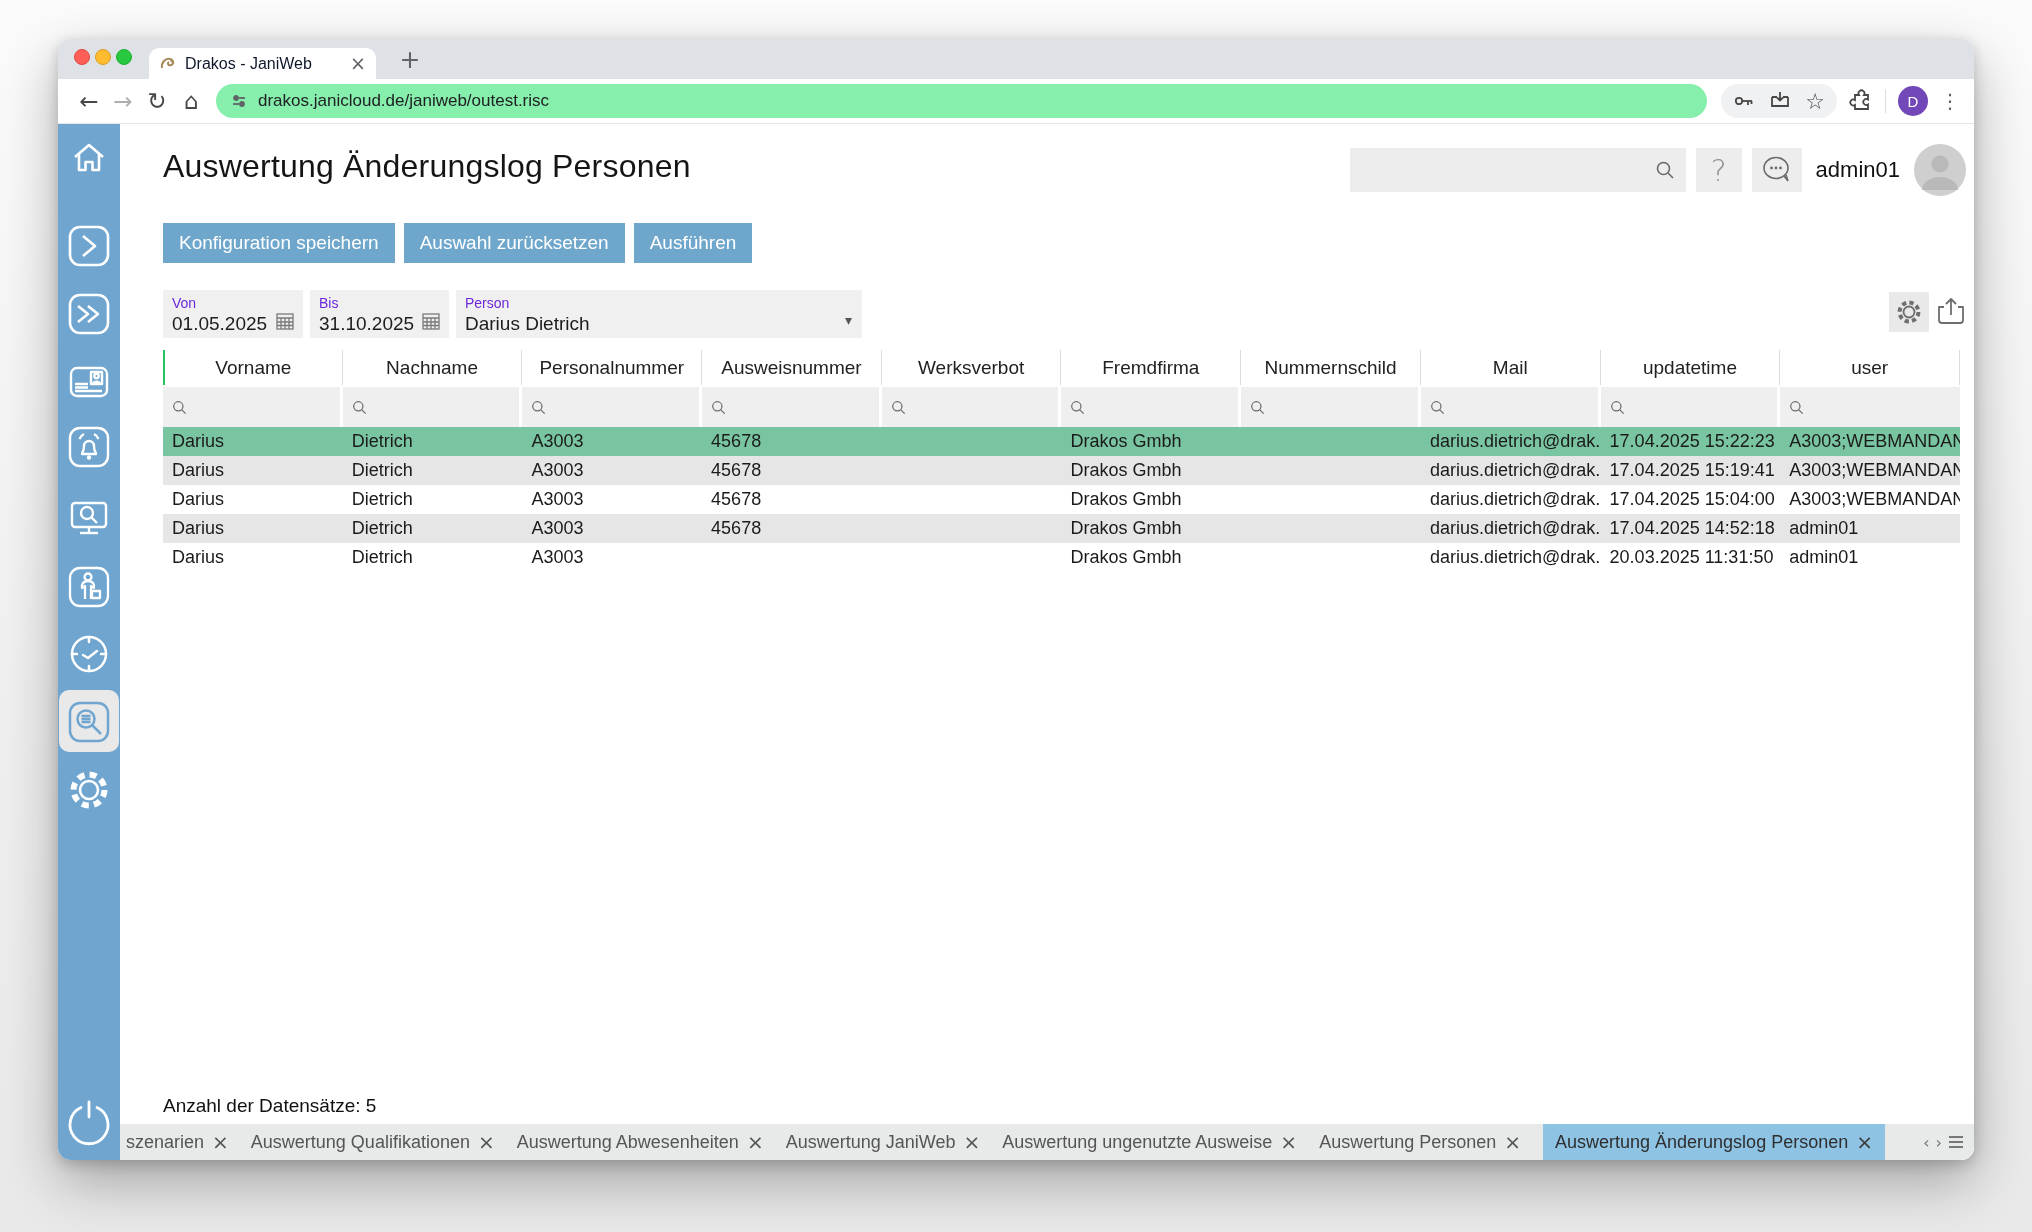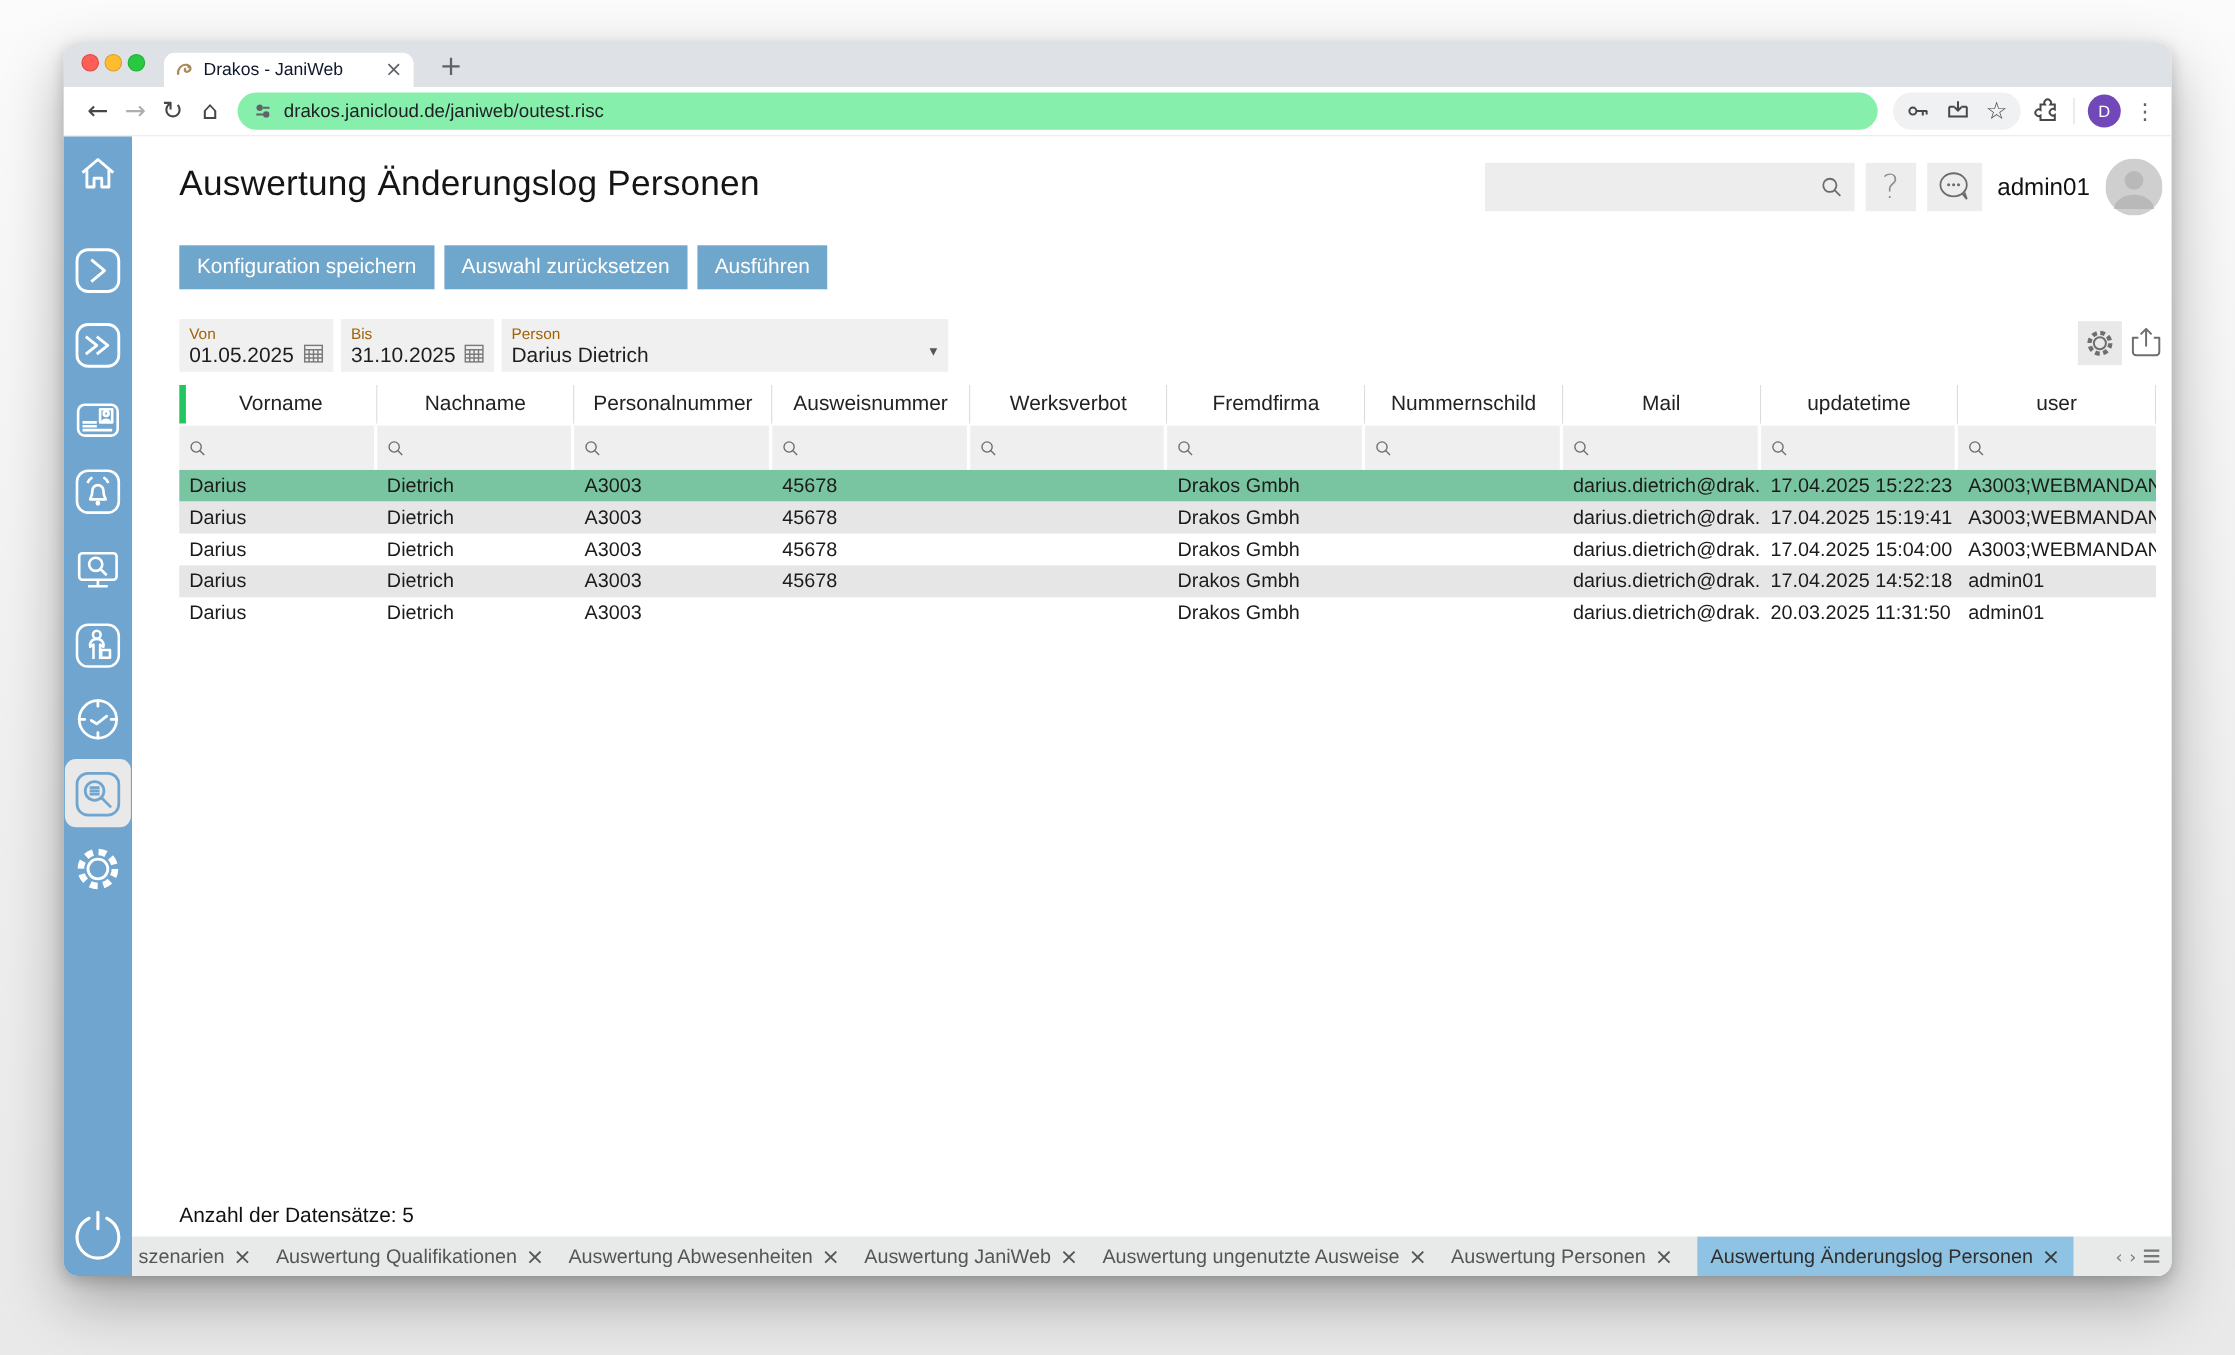--- a/index.html
+++ b/index.html
@@ -62,36 +62,36 @@
   .helpq { font-size:30px; color:#8d8d8d; font-weight:300; }
   .uname { font-size:22px; color:#111; margin:0 4px; }
   .avatar { width:52px; height:52px; }
 
   .btnrow { position:absolute; left:43px; top:99px; display:flex; gap:9px; }
   .btn { height:40px; background:#6fa6cb; color:#fff; font-size:19px; padding:0 16px;
     display:flex; align-items:center; }
 
   .filters { position:absolute; left:43px; top:166px; display:flex; gap:7px; }
   .field { background:#f0f0f0; height:48px; padding:5px 9px 4px; position:relative; }
-  .field .lab { font-size:14px; color:#a16207; }
+  .field .lab { font-size:14px; color:#6d28d9; }
   .field .val { font-size:19px; color:#1d1d1d; margin-top:2px; white-space:nowrap; }
   .f-von { width:140px; } .f-bis { width:139px; } .f-person { width:406px; }
   .calic { position:absolute; right:8px; bottom:7px; }
   .caret { position:absolute; right:10px; bottom:10px; font-size:14px; color:#555; }
 
   .tbl-gear { position:absolute; top:168px; right:45px; width:40px; height:40px; background:#e9e9e9;
     display:flex; align-items:center; justify-content:center; }
   .tbl-export { position:absolute; top:170px; right:3px; width:40px; height:38px;
     display:flex; align-items:center; justify-content:center; }
 
   .table { position:absolute; left:43px; top:226px; width:1797px; }
   .thead { display:grid; grid-template-columns:repeat(10,1fr); height:35px; }
   .th { font-size:19px; color:#222; text-align:center; line-height:35px; border-right:1px solid #dcdcdc;
     white-space:nowrap; overflow:hidden; }
-  .th:first-child { border-left:6px solid #22c55e; }
+  .th:first-child { border-left:2px solid #22c55e; }
   .tfilter { display:grid; grid-template-columns:repeat(10,1fr); height:40px; margin-top:2px; }
   .fc { background:#efefef; border-right:3px solid #fff; display:flex; align-items:center; padding-left:8px; }
   .fc:last-child { border-right:none; }
   .tr { display:grid; grid-template-columns:repeat(10,1fr); height:29px; }
   .tr.alt { background:#e6e6e6; }
   .tr.sel { background:#79c5a1; }
   .td { font-size:18px; line-height:29px; padding-left:9px; white-space:nowrap; overflow:hidden; color:#1b1b1b; }
 
   .count { position:absolute; left:43px; top:971px; font-size:19px; color:#111; }
 

